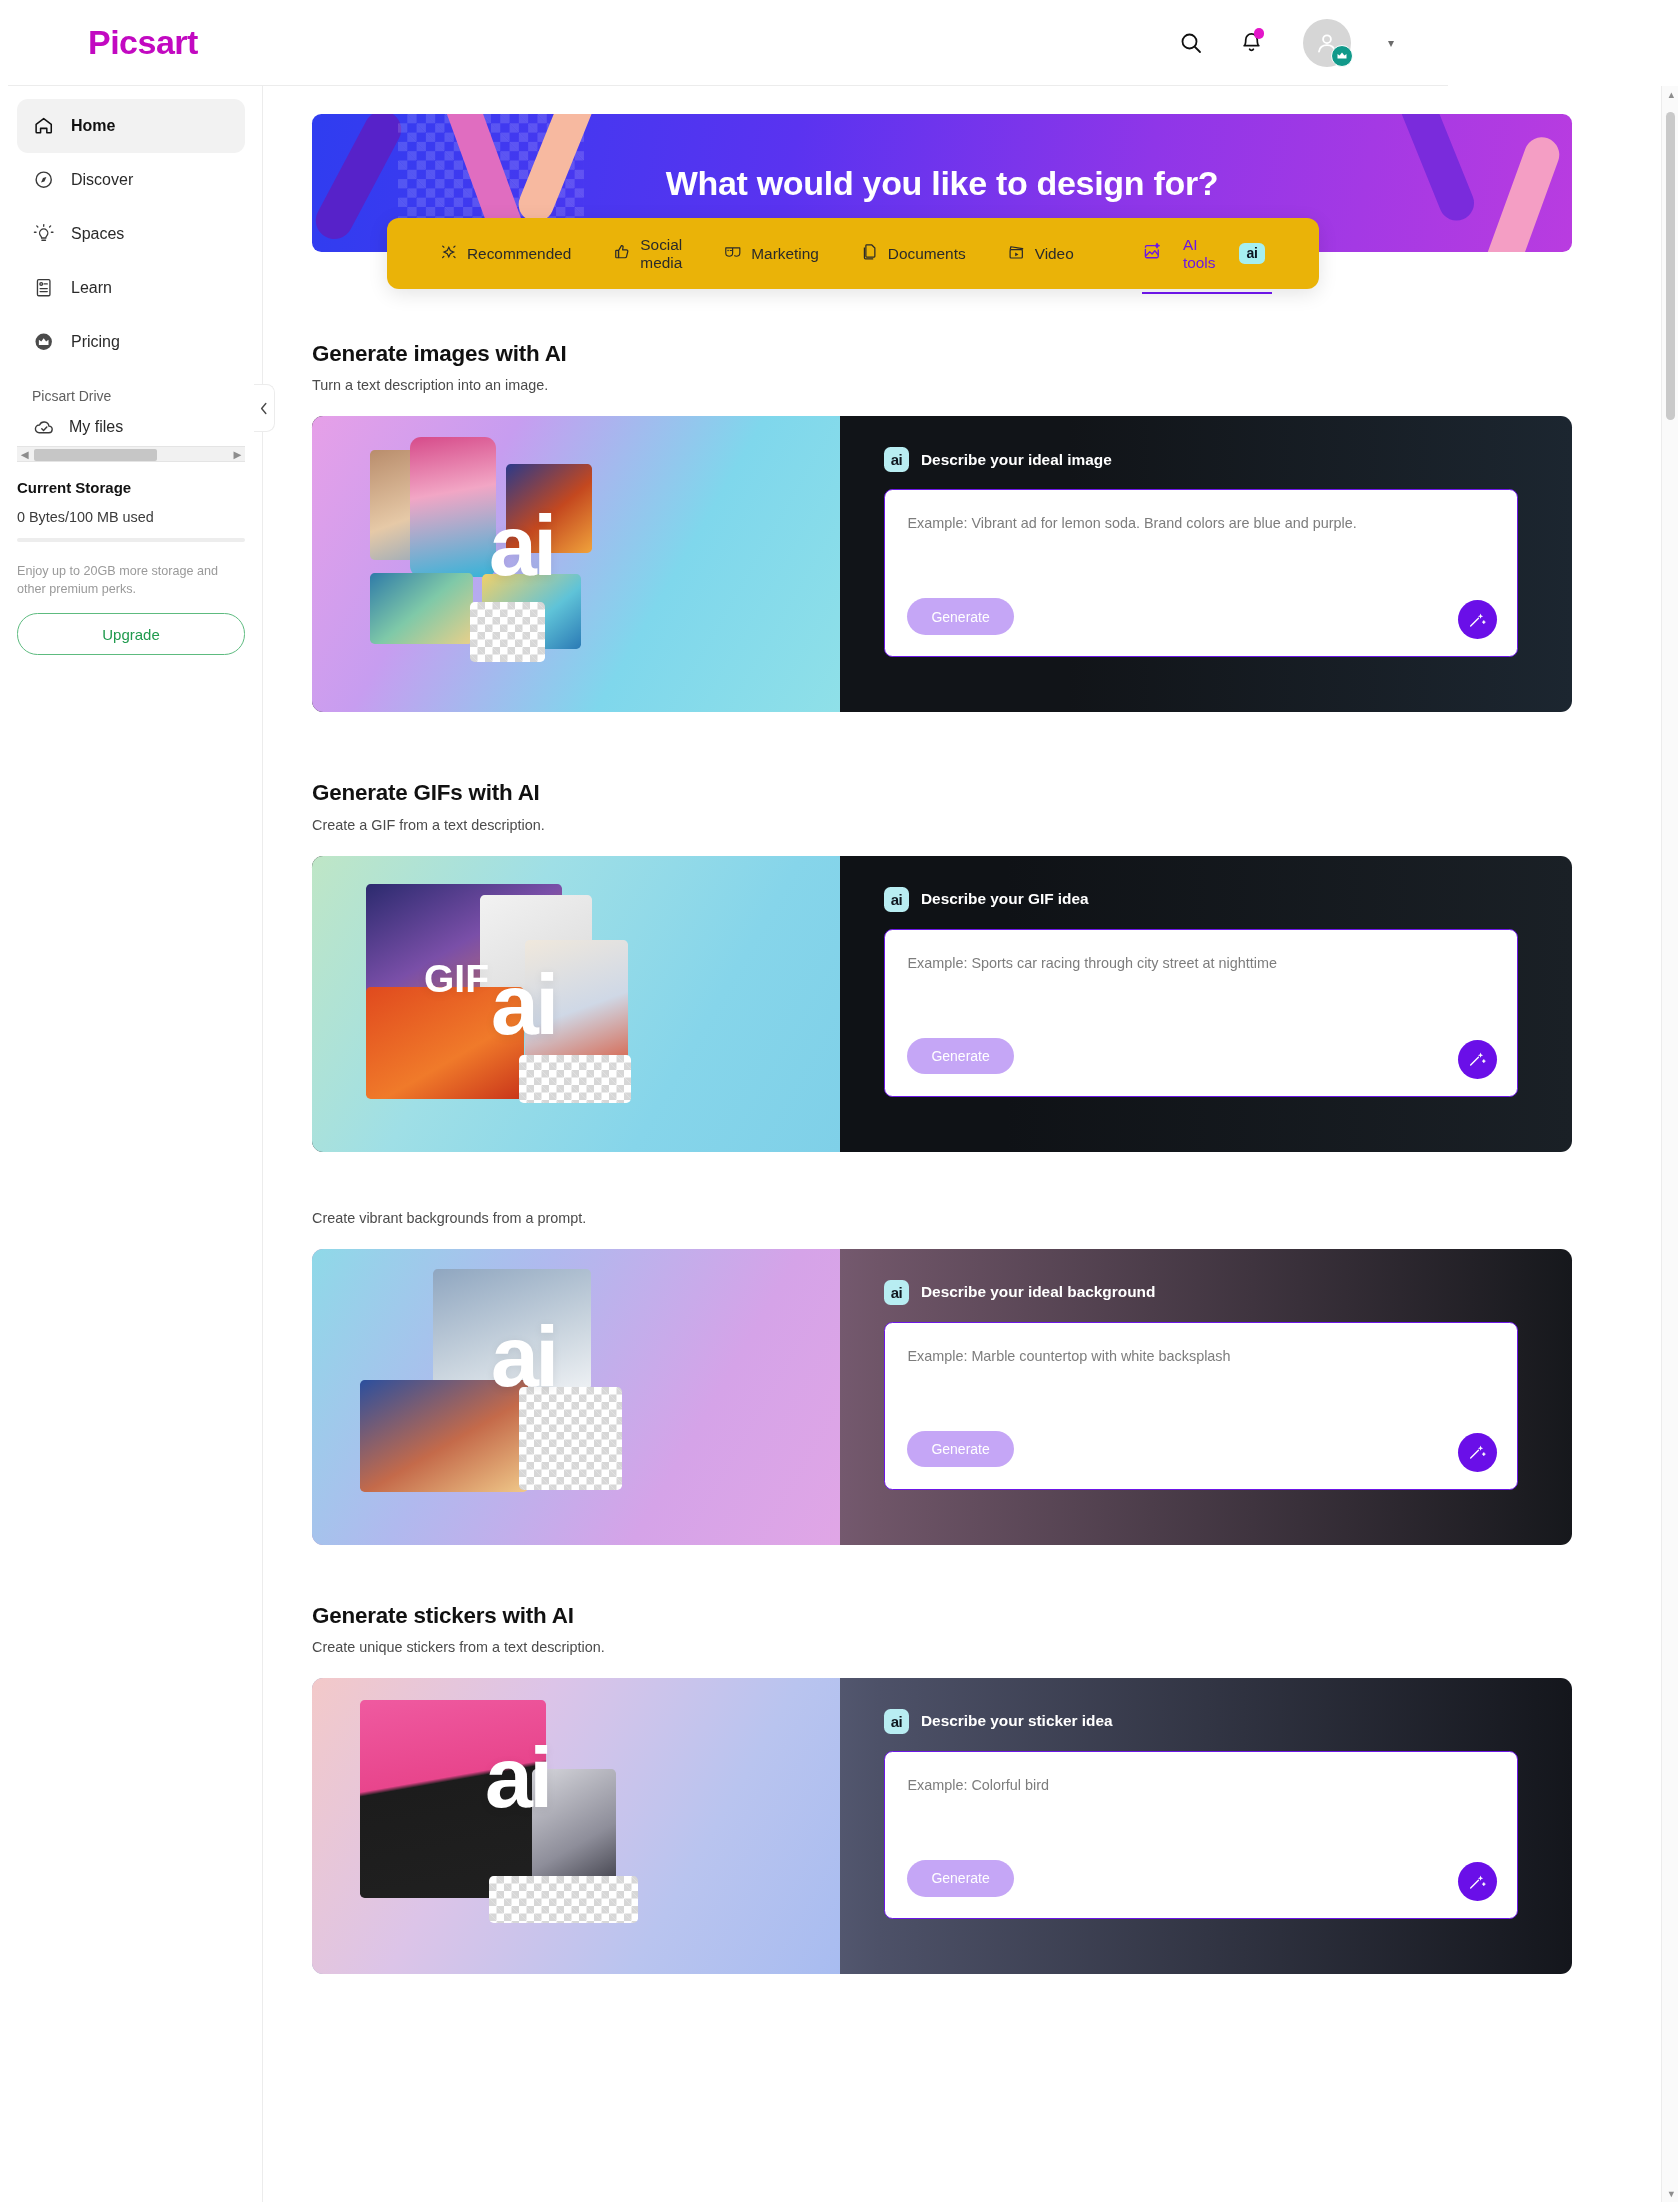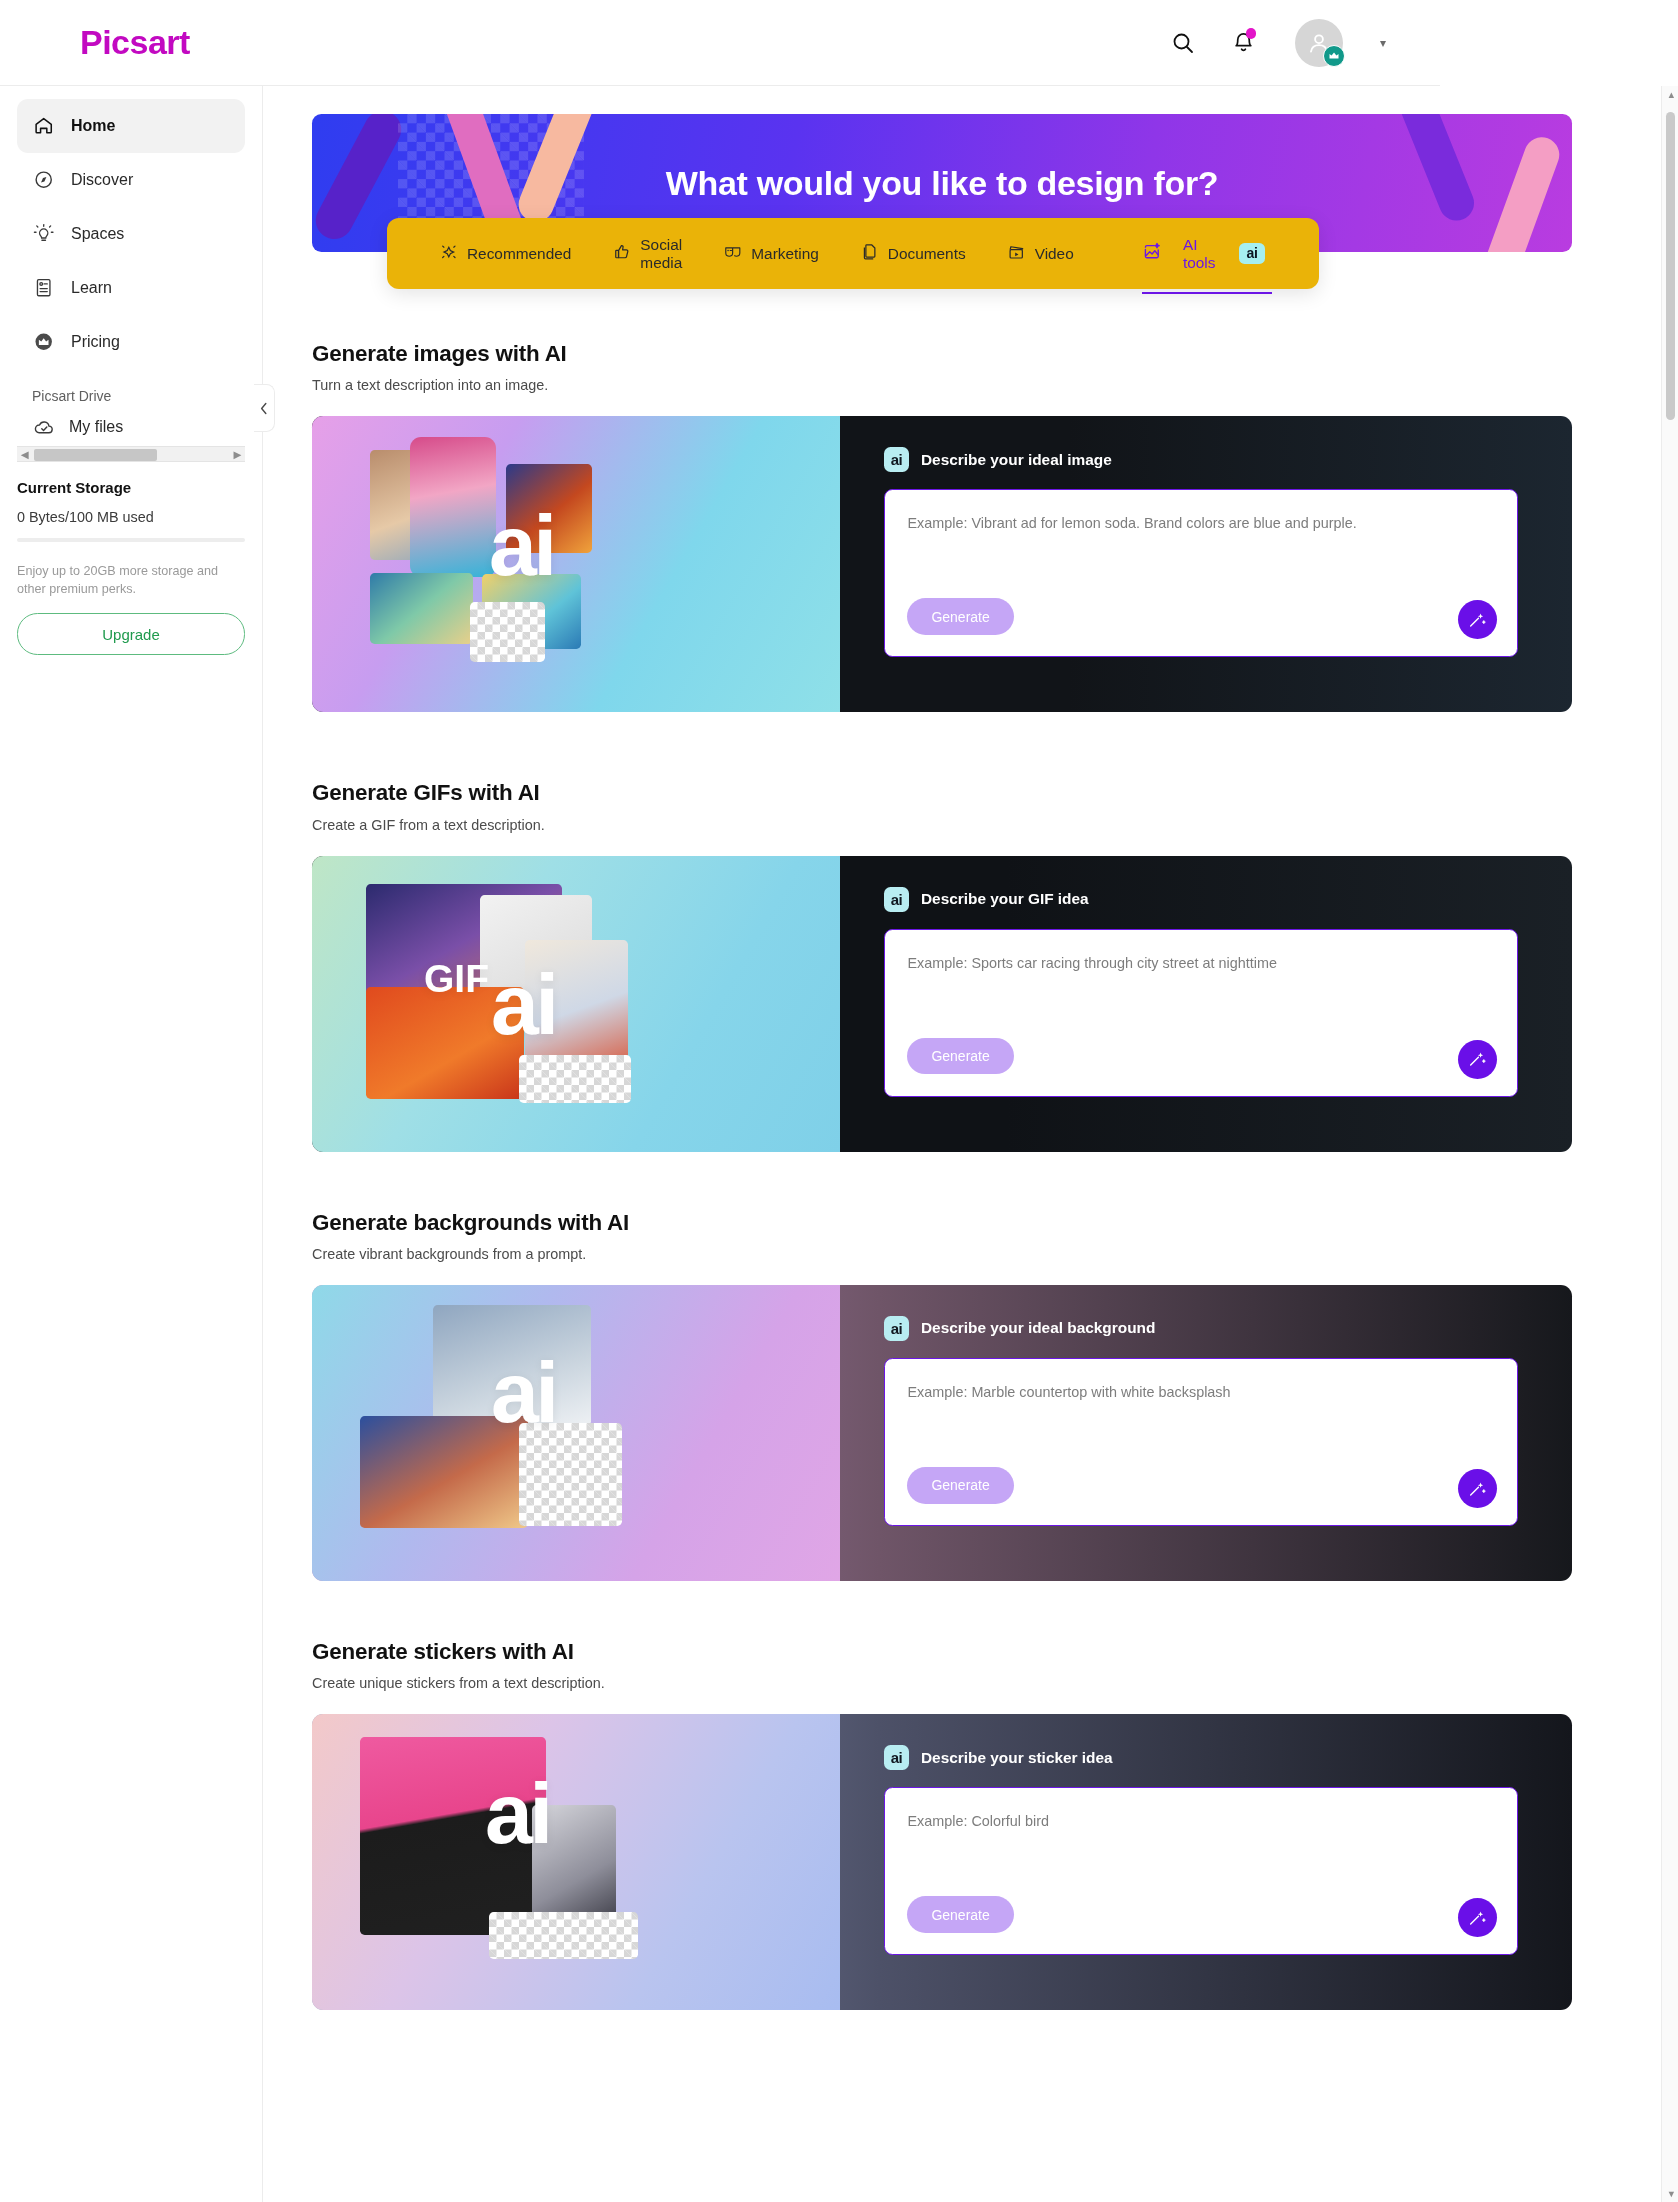--- a/index.html
+++ b/index.html
@@ -6,21 +6,21 @@
   html, body {
     width: 1678px; height: 2203px;
     font-family: "Liberation Sans", sans-serif;
     background: #ffffff;
     color: #1a1a1a;
     overflow: hidden;
   }
 
   
   .header {
-    position: absolute; top: 0; left: 0;
+    position: absolute; top: 0; left: 8px;
     width: 1440px; height: 86px;
     background: #fff;
     border-bottom: 0.9px solid #ececec;
     display: flex; align-items: center;
     z-index: 20;
   }
   .logo {
     margin-left: 80px;
     font-size: 34px; font-weight: 700;
     color: #c209c1; letter-spacing: -0.5px;
@@ -548,21 +548,20 @@
               <line x1="20.6" y1="13.4" x2="20.6" y2="16.2"></line>
                 <line x1="19.2" y1="14.8" x2="22" y2="14.8"></line>
             </svg>
           </div>
         </div>
       </div>
     </div>
   </div>
 
   <div class="section" style="margin-top:58px;">
-    <div class="sec-title">Generate backgrounds with AI</div>
     <div class="sec-sub">Create vibrant backgrounds from a prompt.</div>
     <div class="panel" style="background:linear-gradient(90deg,#b98ec0 0%,#6f5568 45%,#16181c 100%);">
       <div class="collage" style="background:linear-gradient(120deg,#8fd9e8 0%,#b0b9ee 35%,#d5a3e8 70%,#e0a6e6 100%);">
         <div class="thumb-img" style="left:121px;top:20.5px;width:158px;height:121px;background:linear-gradient(160deg,#8fa6c0,#c9d4de 60%,#eef1f4);"></div>
         <div class="thumb-img" style="left:48px;top:131px;width:168px;height:112px;background:linear-gradient(150deg,#2b4f9e,#c46a4a 55%,#f0c98a);"></div>
         <div class="thumb-img checkboard" style="left:207px;top:138px;width:103px;height:103px;"></div>
         <div class="ai-big" style="left:179px;top:58px;">ai</div>
       </div>
       <div class="promptside">
         <div class="p-head">

